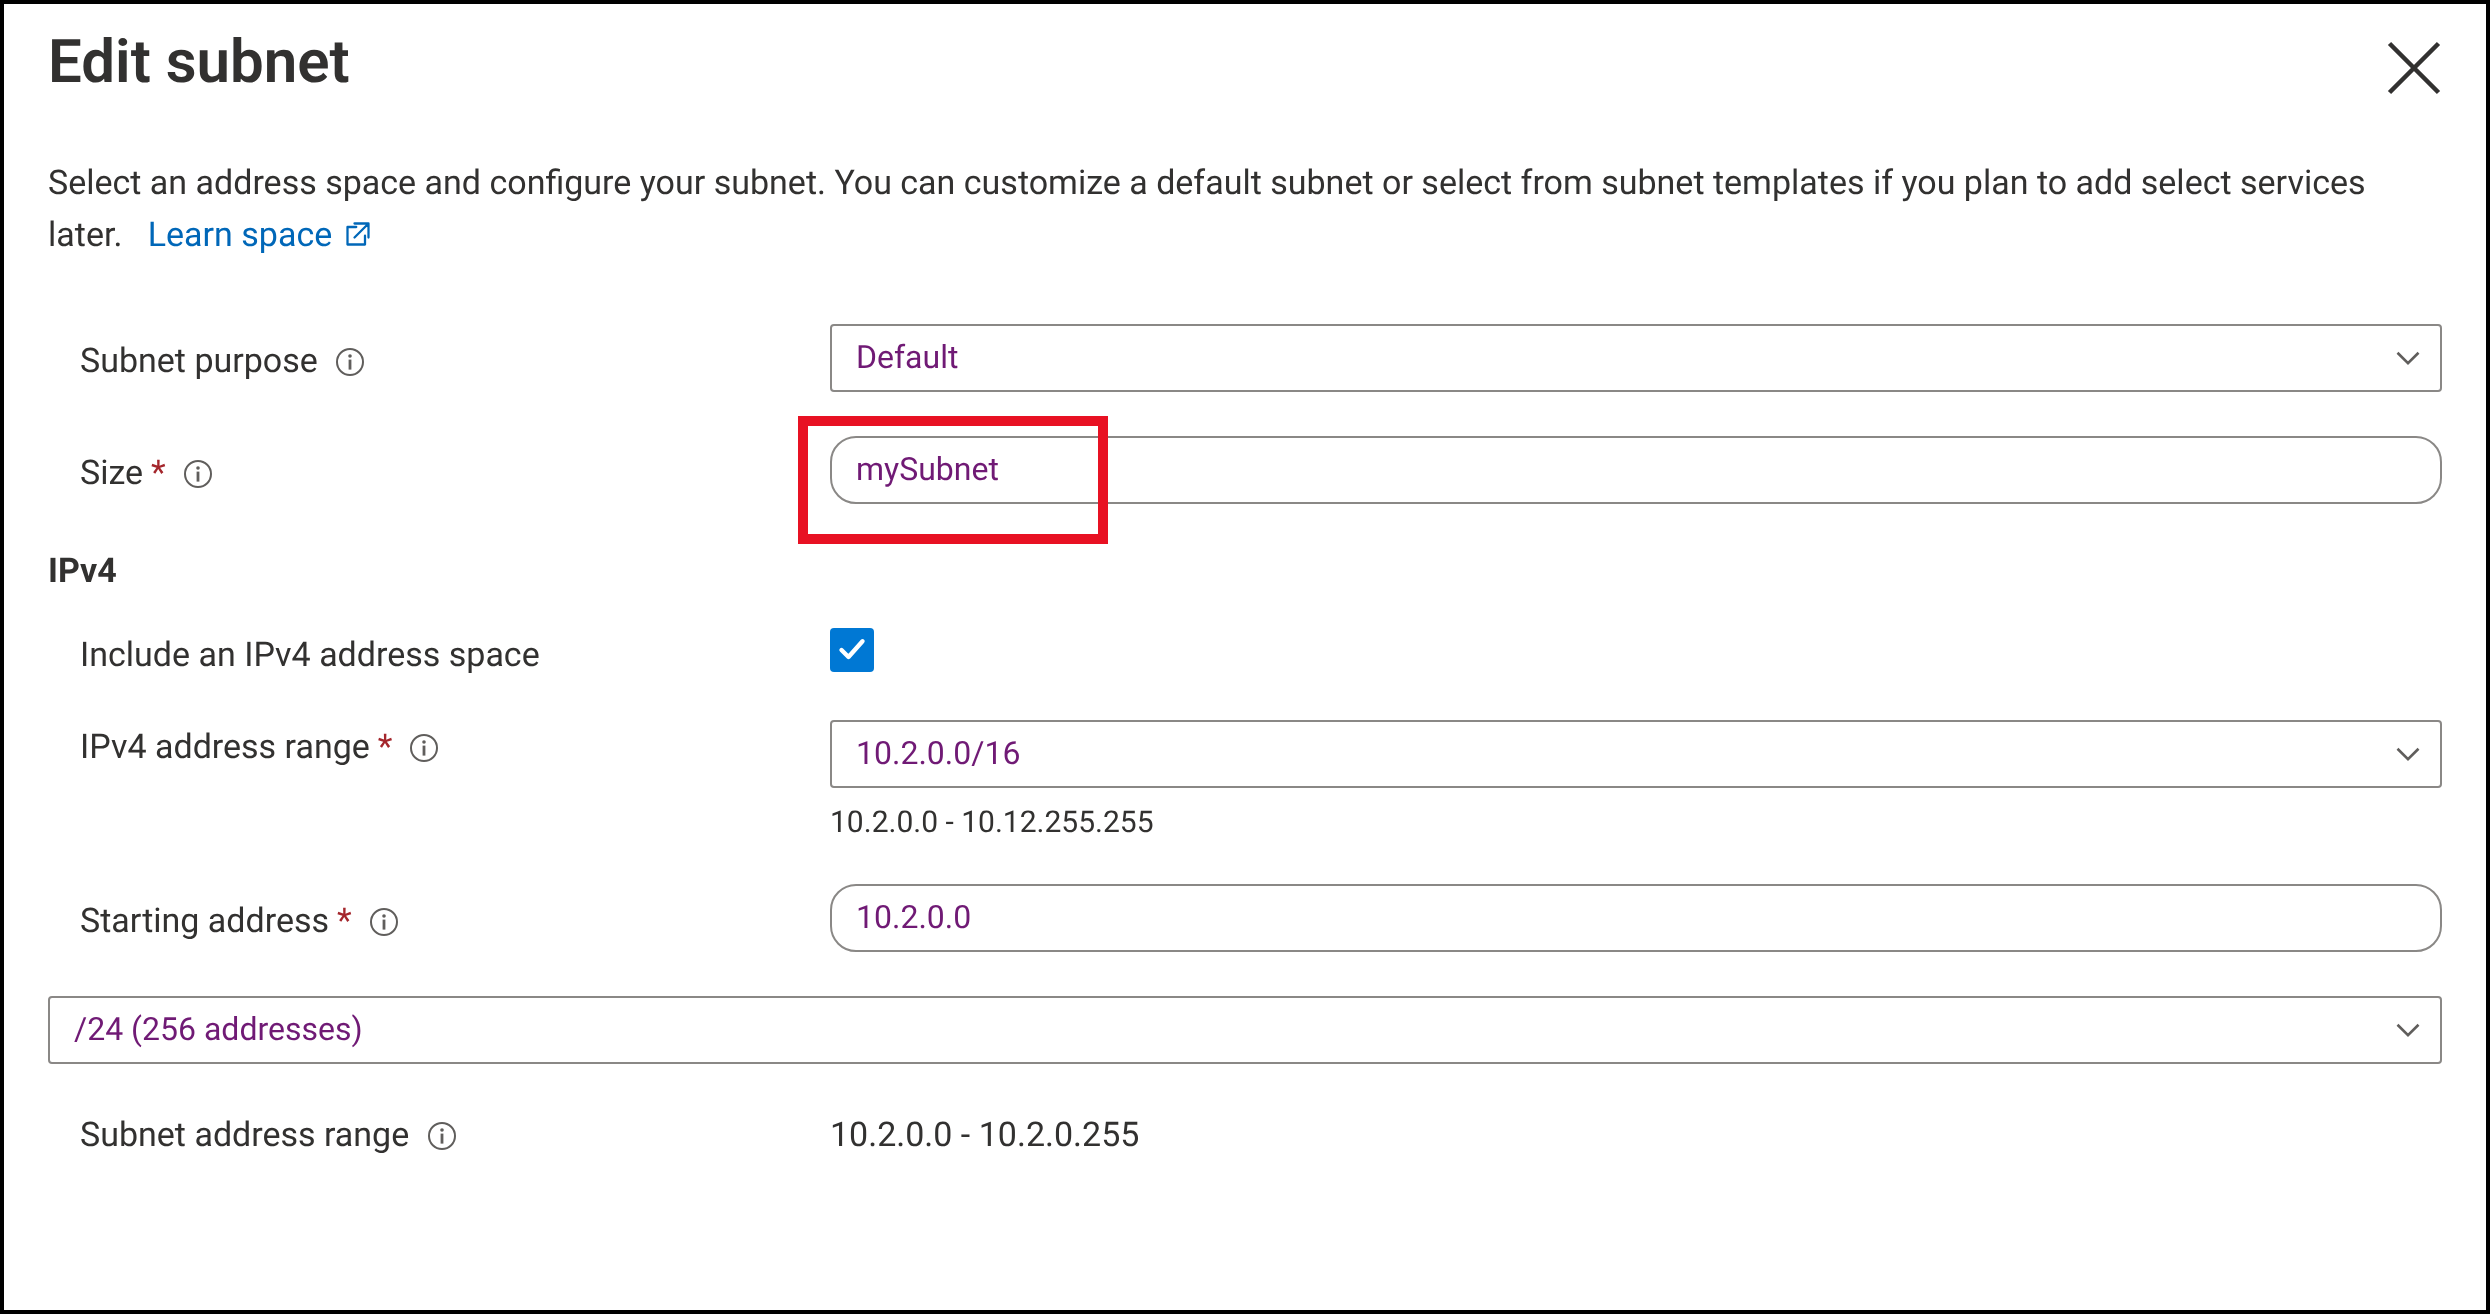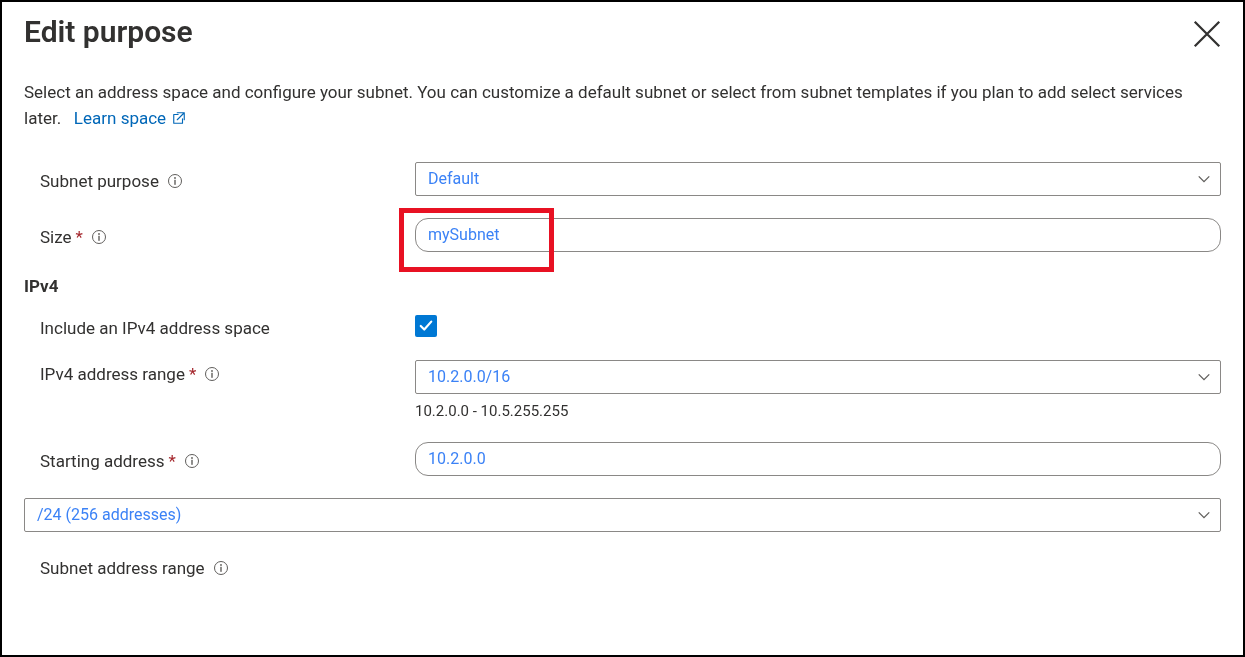--- a/index.html
+++ b/index.html
@@ -89,21 +89,21 @@
     position: relative;
     width: 100%;
   }
   .select-ctrl, .text-ctrl {
     width: 100%;
     height: 34px;
     border: 1px solid #8a8886;
     border-radius: 2px;
     padding: 4px 15px 4px 12px;
     font-size: 16px;
-    color: #3b82f6;
+    color: #701a75;
     background: #fff;
     font-family: inherit;
   }
   .text-ctrl { padding-right: 12px; border-radius: 13px; }
   .chev {
     position: absolute;
     right: 10px;
     top: 50%;
     transform: translateY(-50%);
     width: 14px; height: 14px;
@@ -151,21 +151,21 @@
     color: #323130;
     padding-top: 4px;
   }
 </style>
 </head>
 <body>
 
 <div class="panel">
 
   <div class="header-row">
-    <h1 class="title">Edit purpose</h1>
+    <h1 class="title">Edit subnet</h1>
     <button class="close-btn">
       <svg viewBox="0 0 16 16">
           <path d="M1 1 L15 15 M15 1 L1 15" stroke="currentColor" stroke-width="1.3" fill="none"></path>
         </svg>
     </button>
   </div>
 
   <div class="intro">
     <span>Select an address space and configure your subnet. You can customize a default subnet or select from subnet templates if you plan to add select services later.</span>
     &nbsp;
@@ -244,21 +244,21 @@
           </svg>
       </span>
     </div>
     <div class="ctrl-col">
       <div class="select-wrap">
         <input class="select-ctrl" readonly="" value="10.2.0.0/16" style="">
         <svg class="chev" viewBox="0 0 16 16">
             <path d="M2 5 L8 11 L14 5" stroke="currentColor" stroke-width="1.5" fill="none"></path>
           </svg>
       </div>
-      <div class="helper">10.2.0.0 - 10.5.255.255</div>
+      <div class="helper">10.2.0.0 - 10.12.255.255</div>
     </div>
   </div>
 
   <div class="form-row">
     <div class="label-col">
       <span>Starting address</span>
       <span class="req">*</span>
       <span class="info-icon">
         <svg viewBox="0 0 16 16">
             <circle cx="8" cy="8" r="6.5" stroke="currentColor" fill="none" stroke-width="1"></circle>
@@ -289,15 +289,18 @@
     <div class="label-col">
       <span>Subnet address range</span>
       <span class="info-icon">
         <svg viewBox="0 0 16 16">
             <circle cx="8" cy="8" r="6.5" stroke="currentColor" fill="none" stroke-width="1"></circle>
             <circle cx="8" cy="5" r="0.9" fill="currentColor"></circle>
             <rect x="7.3" y="6.8" width="1.4" height="5" fill="currentColor"></rect>
           </svg>
       </span>
     </div>
+    <div class="ctrl-col">
+      <div class="value-display">10.2.0.0 - 10.2.0.255</div>
+    </div>
   </div>
 
 </div>
 
 </body></html>

